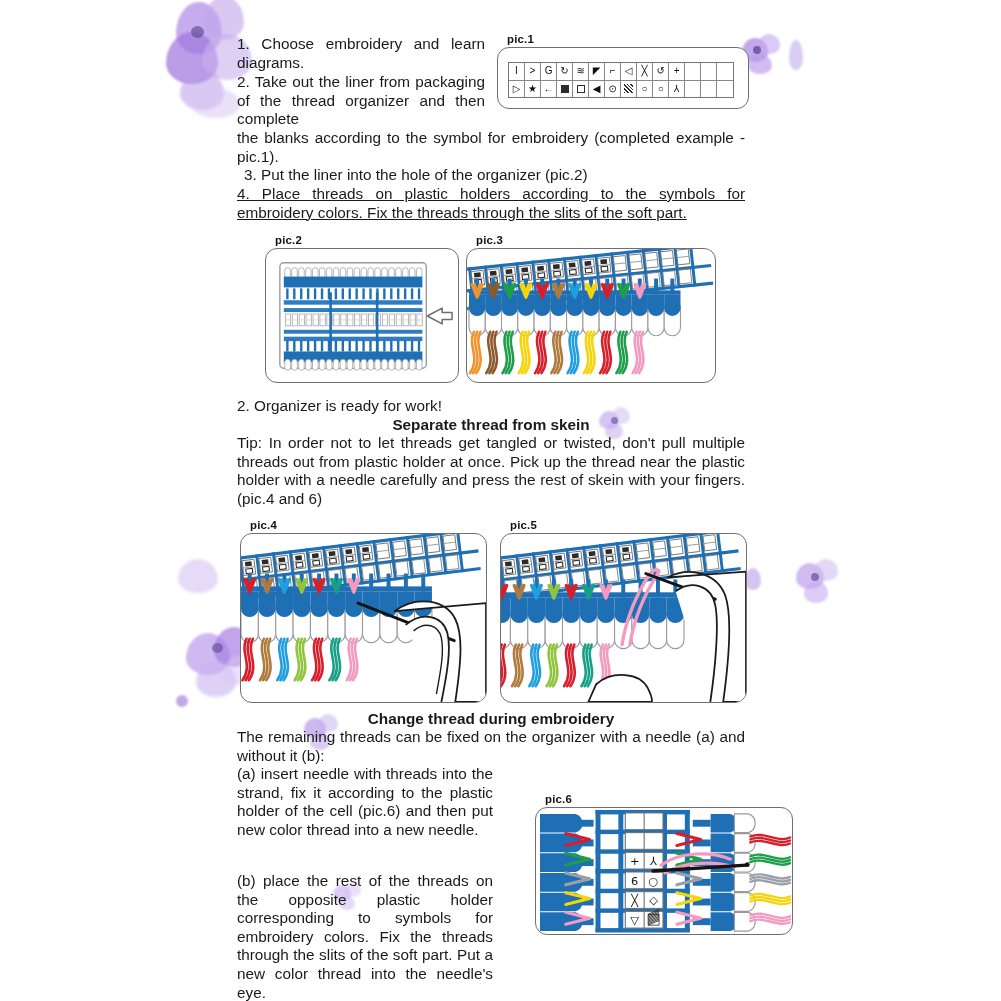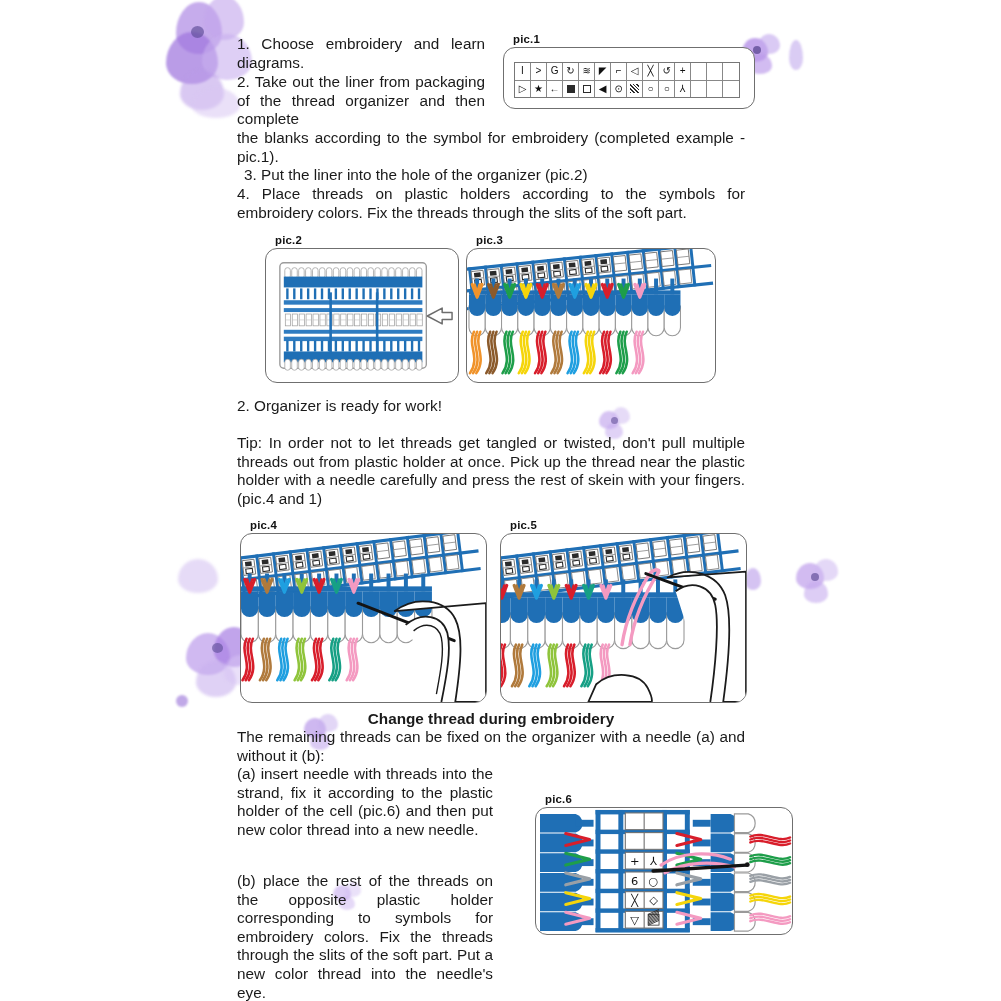--- a/index.html
+++ b/index.html
@@ -142,25 +142,25 @@
   </div>
 
   <div class="text-col just" style="left:237px;top:129px;width:508px;">
     <span>the blanks according to the symbol for embroidery (completed example - pic.1).</span>
   </div>
 
   <div class="text-col" style="left:244px;top:166px;width:508px;">
     <span>3. Put the liner into the hole of the organizer (pic.2)</span>
   </div>
 
-  <div class="text-col just" style="left:237px;top:185px;width:508px;">
+  <div class="text-col just" style="left:237px;top:185px;width:508px;text-decoration:underline;">
     <span>4. Place threads on plastic holders according to the symbols for embroidery colors. Fix the threads through the slits of the soft part.</span>
   </div>
 
-  <div class="fig" style="left:497px;top:33px;width:252px;margin-left:6px;">
+  <div class="fig" style="left:497px;top:33px;width:252px;">
     <div class="fig-cap">pic.1</div>
     <div class="fig-box" style="height:62px;">
       <div class="strip-outer">
         <div class="strip-inner" id="pic1Strip">
             <div class="scell">
               <div class="shalf">I</div>
               <div class="shalf">▷</div>
             </div>
             <div class="scell">
               <div class="shalf">&gt;</div>
@@ -577,22 +577,25 @@
             <path d="M174.2 84 C167.2 98 181.2 110 170.2 126" fill="none" stroke="#f49ac1" stroke-width="2.6" stroke-linecap="round"></path>
             <path d="M177.39999999999998 84 C170.39999999999998 98 184.39999999999998 110 173.39999999999998 126" fill="none" stroke="#f49ac1" stroke-width="2.6" stroke-linecap="round"></path>
           </g>
       </svg>
     </div>
   </div>
 
   <div class="text-col" style="left:237px;top:397px;width:508px;">
     <span>2. Organizer is ready for work!</span>
   </div>
+  <div class="text-col head" style="left:237px;top:416px;width:508px;">
+    <span>Separate thread from skein</span>
+  </div>
   <div class="text-col just" style="left:237px;top:434px;width:508px;">
-    <span>Tip: In order not to let threads get tangled or twisted, don't pull multiple threads out from plastic holder at once. Pick up the thread near the plastic holder with a needle carefully and press the rest of skein with your fingers. (pic.4 and 1)</span>
+    <span>Tip: In order not to let threads get tangled or twisted, don't pull multiple threads out from plastic holder at once. Pick up the thread near the plastic holder with a needle carefully and press the rest of skein with your fingers. (pic.4 and 6)</span>
   </div>
 
   <div class="fig" style="left:240px;top:519px;width:247px;">
     <div class="fig-cap">pic.4</div>
     <div class="fig-box" style="height:170px;">
       <svg class="art" viewBox="0 0 247 170" preserveAspectRatio="none">
         <g transform="rotate(-7 123 70)">
             <g id="p4grid">
               <rect x="-16" y="8" width="261" height="3.2" fill="#1f6fb5"></rect>
               <rect x="-16" y="30" width="261" height="3.2" fill="#1f6fb5"></rect>

